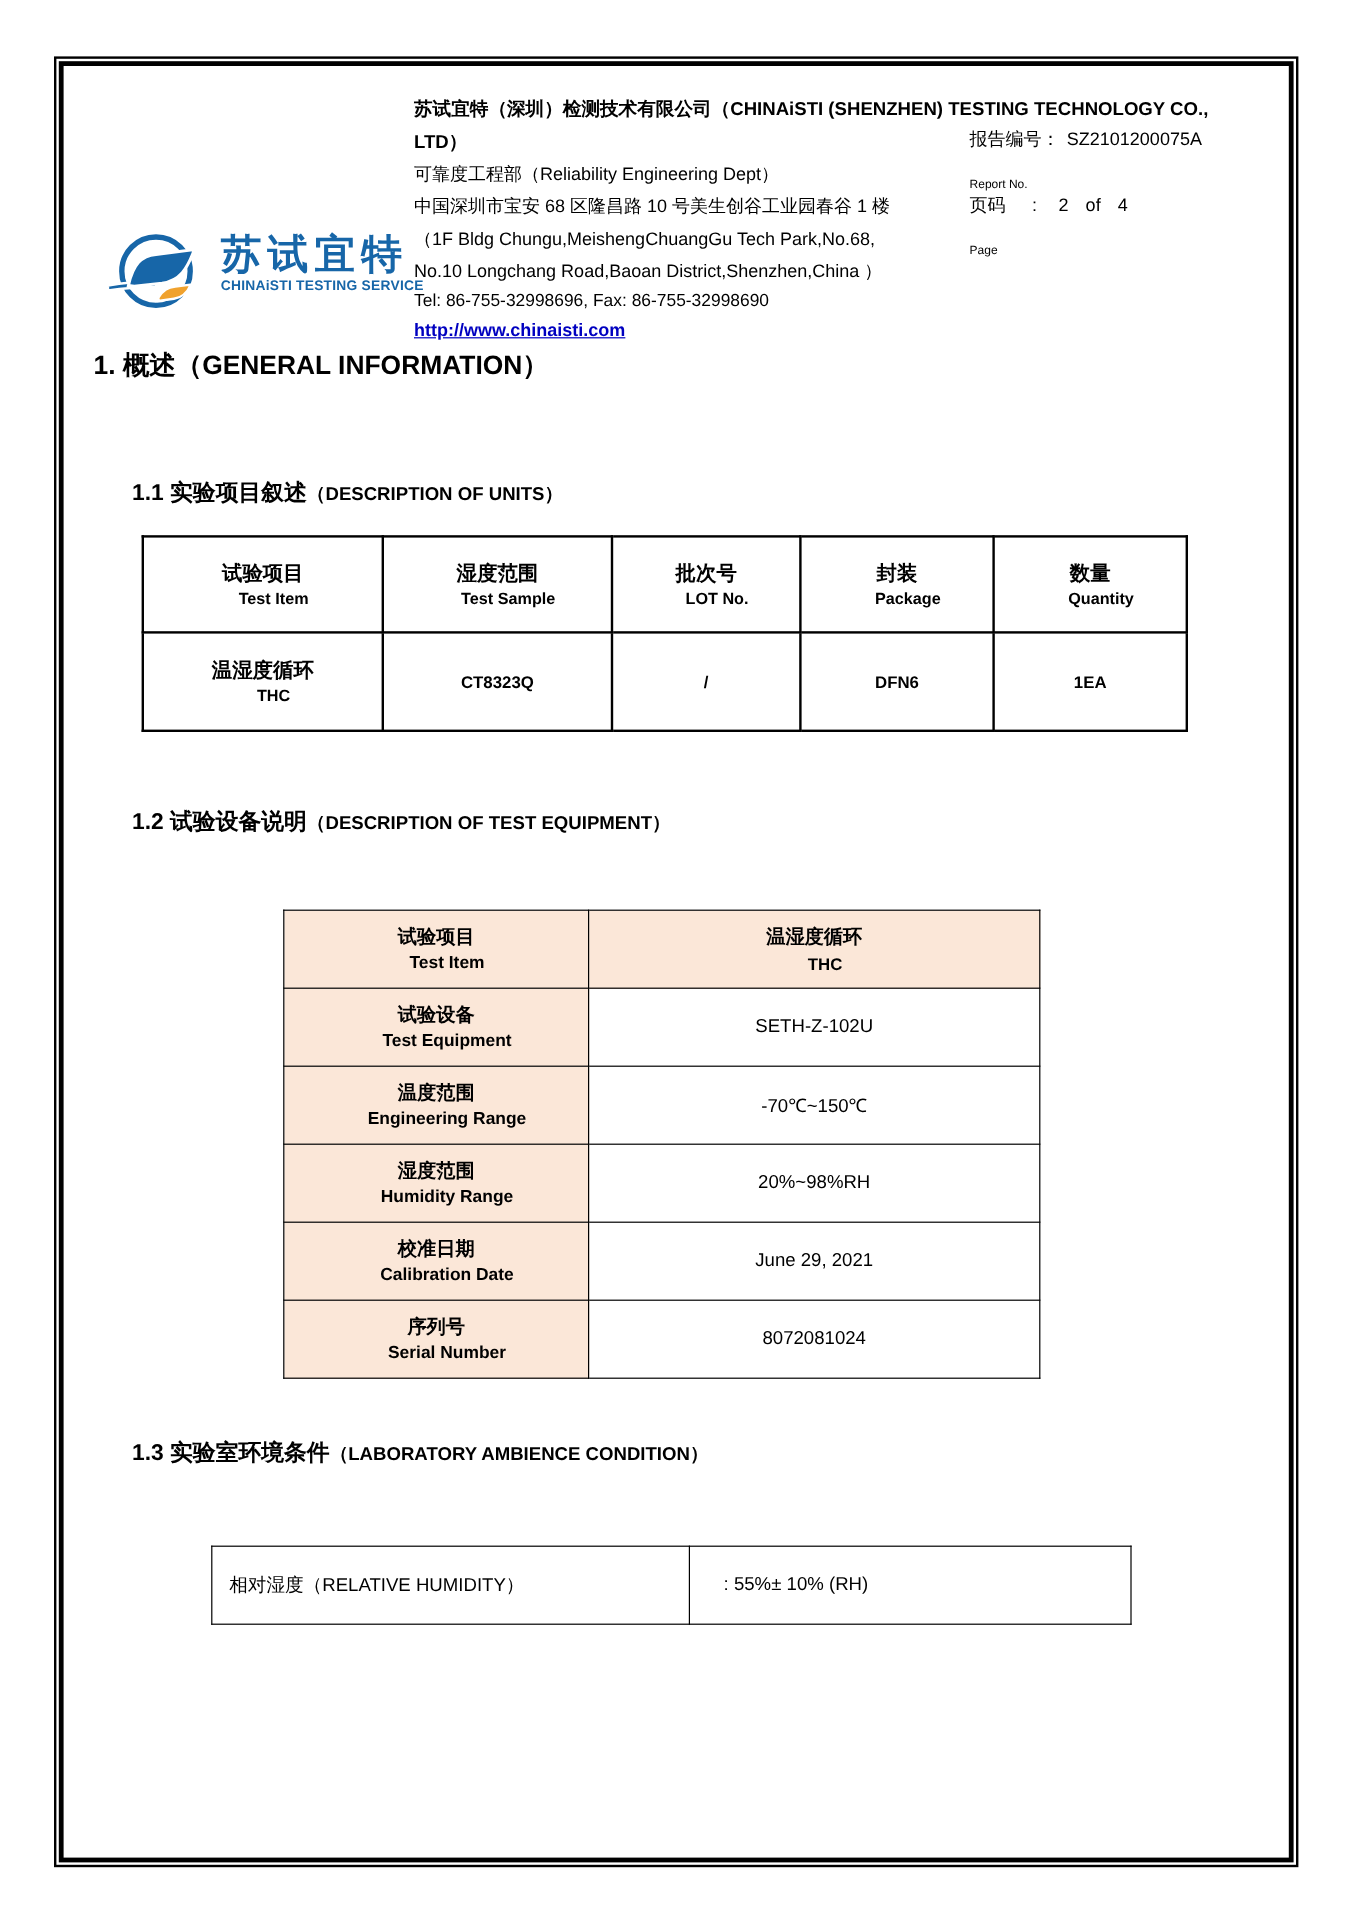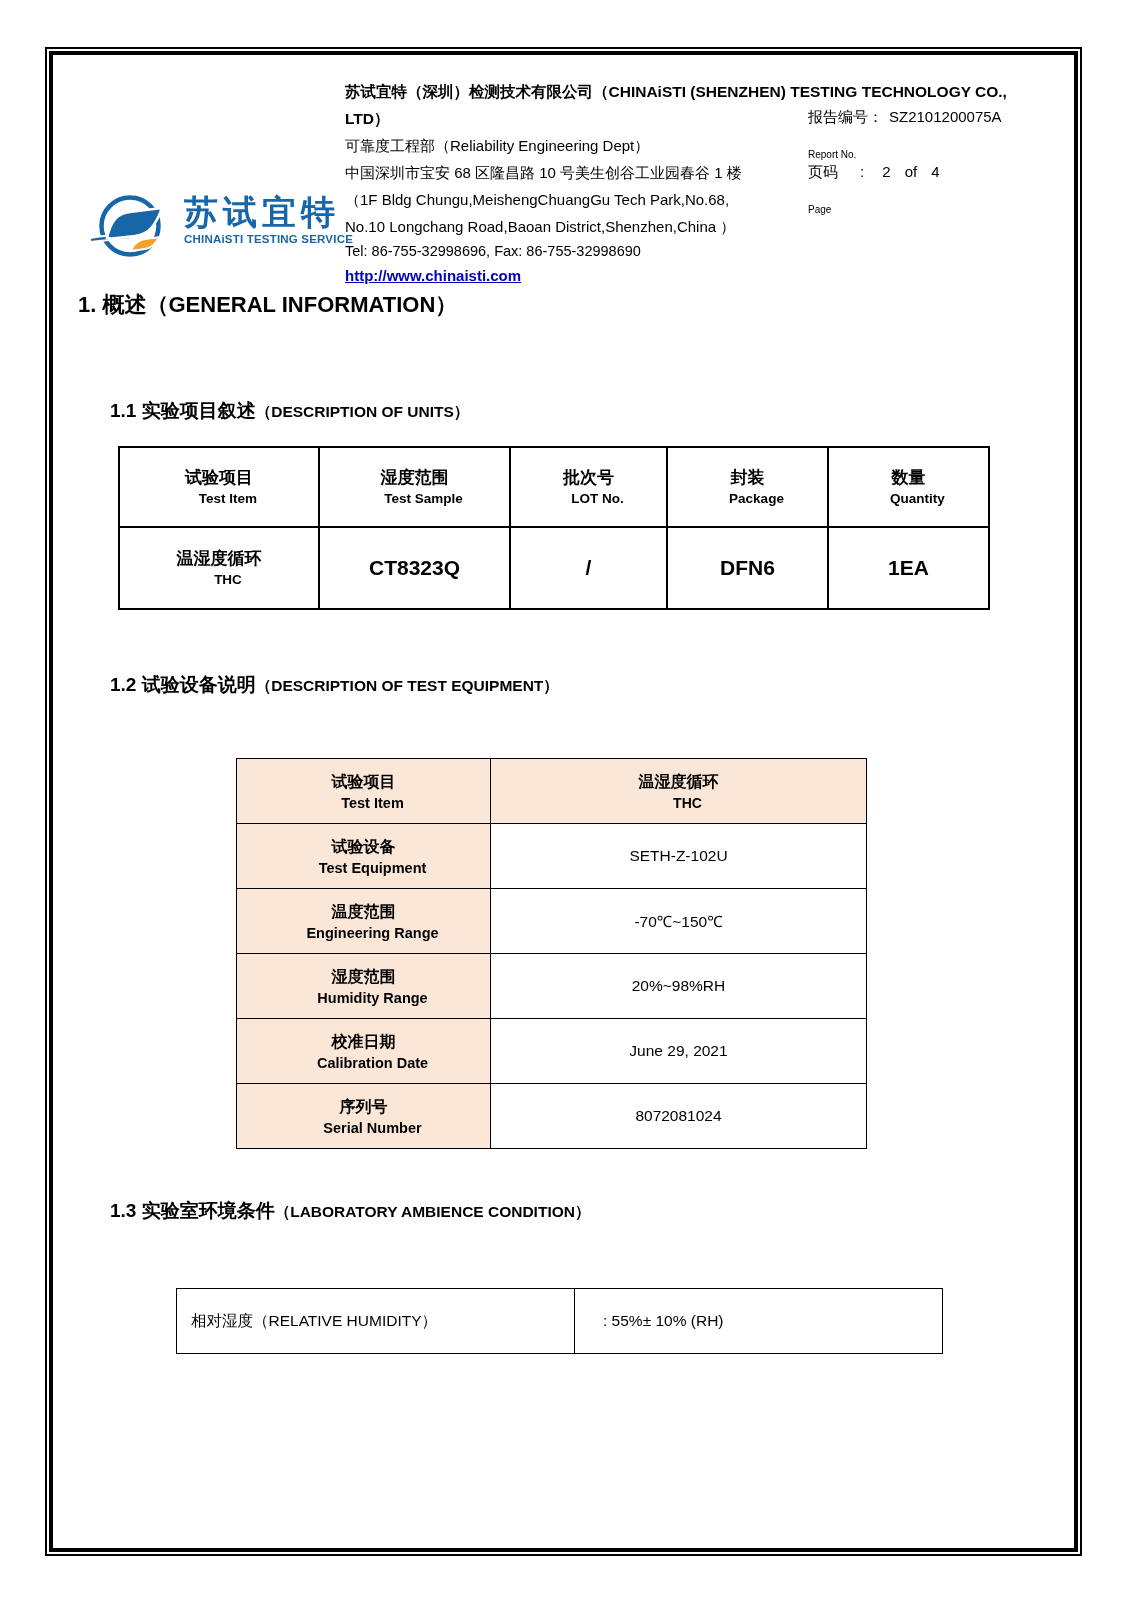--- a/index.html
+++ b/index.html
@@ -45,21 +45,21 @@
   table { border-collapse:collapse; table-layout:fixed; position:absolute; }
   td, th { text-align:center; vertical-align:middle; }
 
   
   .t11 { left:118px; top:446px; width:870px; }
   .t11 th, .t11 td { border:2px solid #000; }
   .t11 tr.hdr { height:80px; }
   .t11 tr.data { height:82px; }
   .cell-cn { display:block; font-size:17px; font-weight:bold; line-height:24px; }
   .cell-en { display:block; font-size:13.5px; font-weight:bold; line-height:18px;padding-left:18px; }
-  .t11 .val { font-size:21px; font-weight:bold; }
+  .t11 .val { font-size:14px; font-weight:bold; }
 
   
   .t12 { left:236px; top:758px; width:630px; }
   .t12 td { border:1.5px solid #000; height:65px; }
   .t12 .lbl { background:#fbe7d8; }
   .t12 .peach { background:#fbe7d8; }
   .t12 .lbl .cell-cn { font-size:16px; }
   .t12 .lbl .cell-en { font-size:14.5px; }
   .t12 .val { font-size:15.5px; font-weight:normal; }
   .t12 .val .cell-cn { font-size:16px; }

